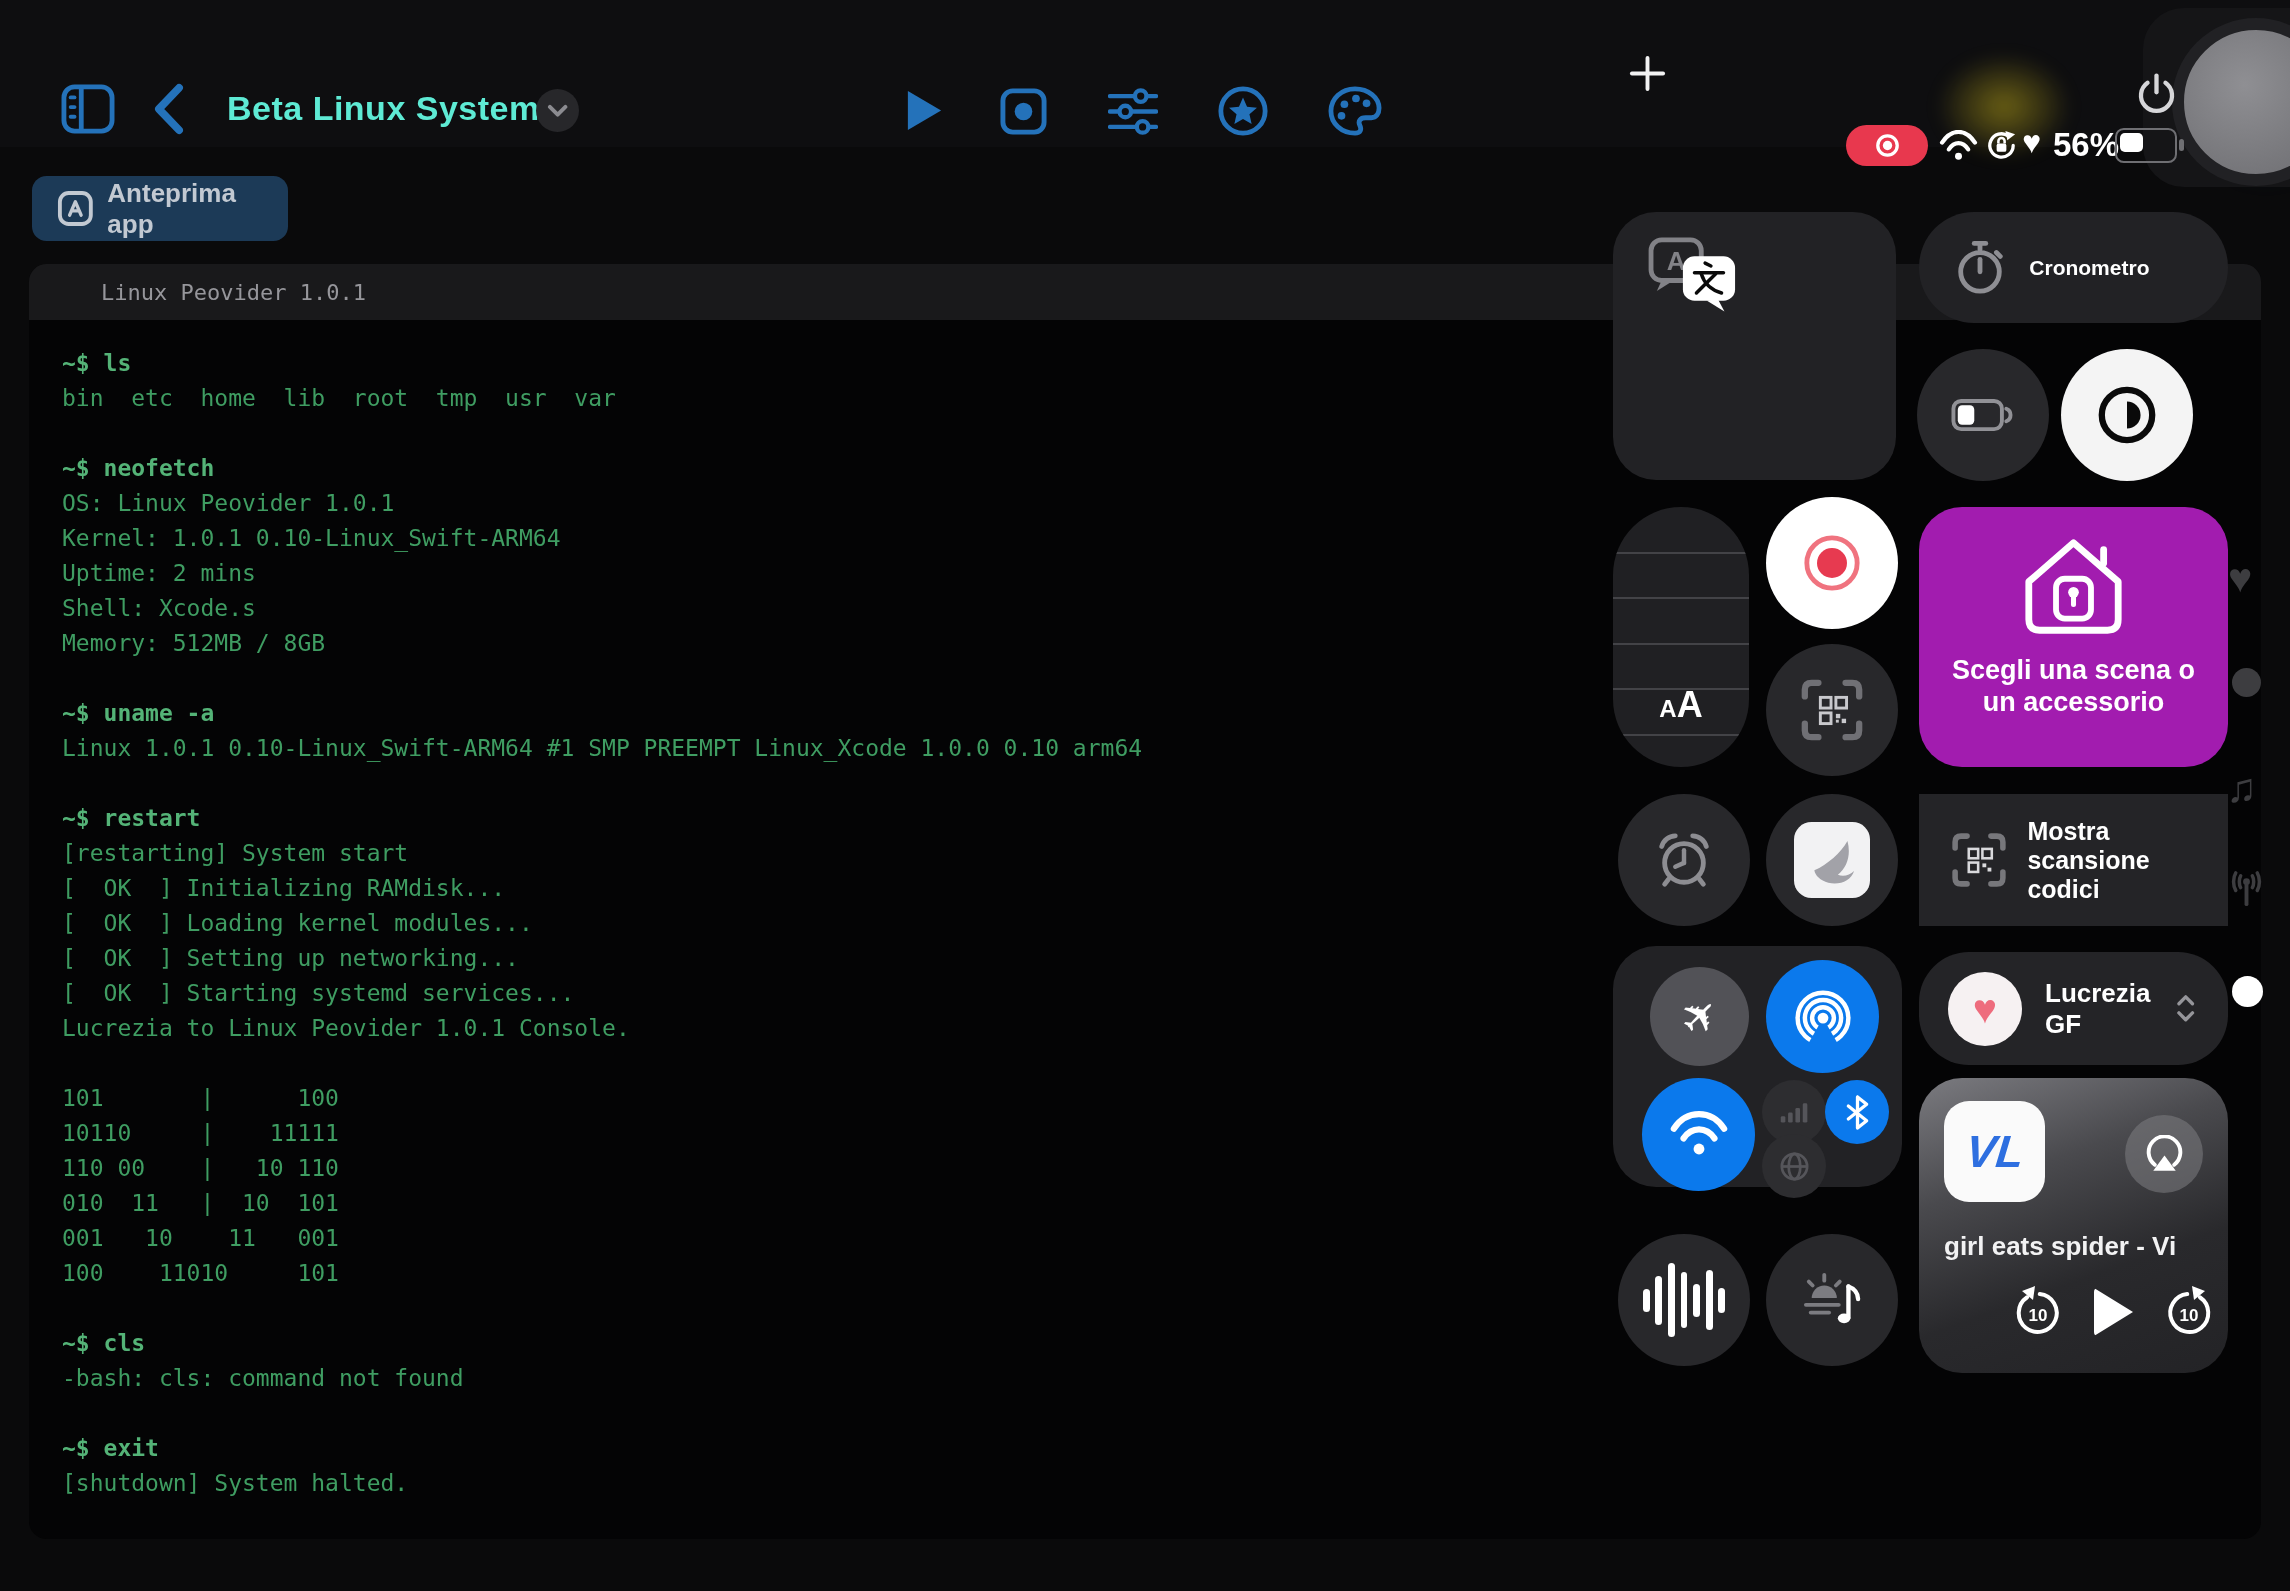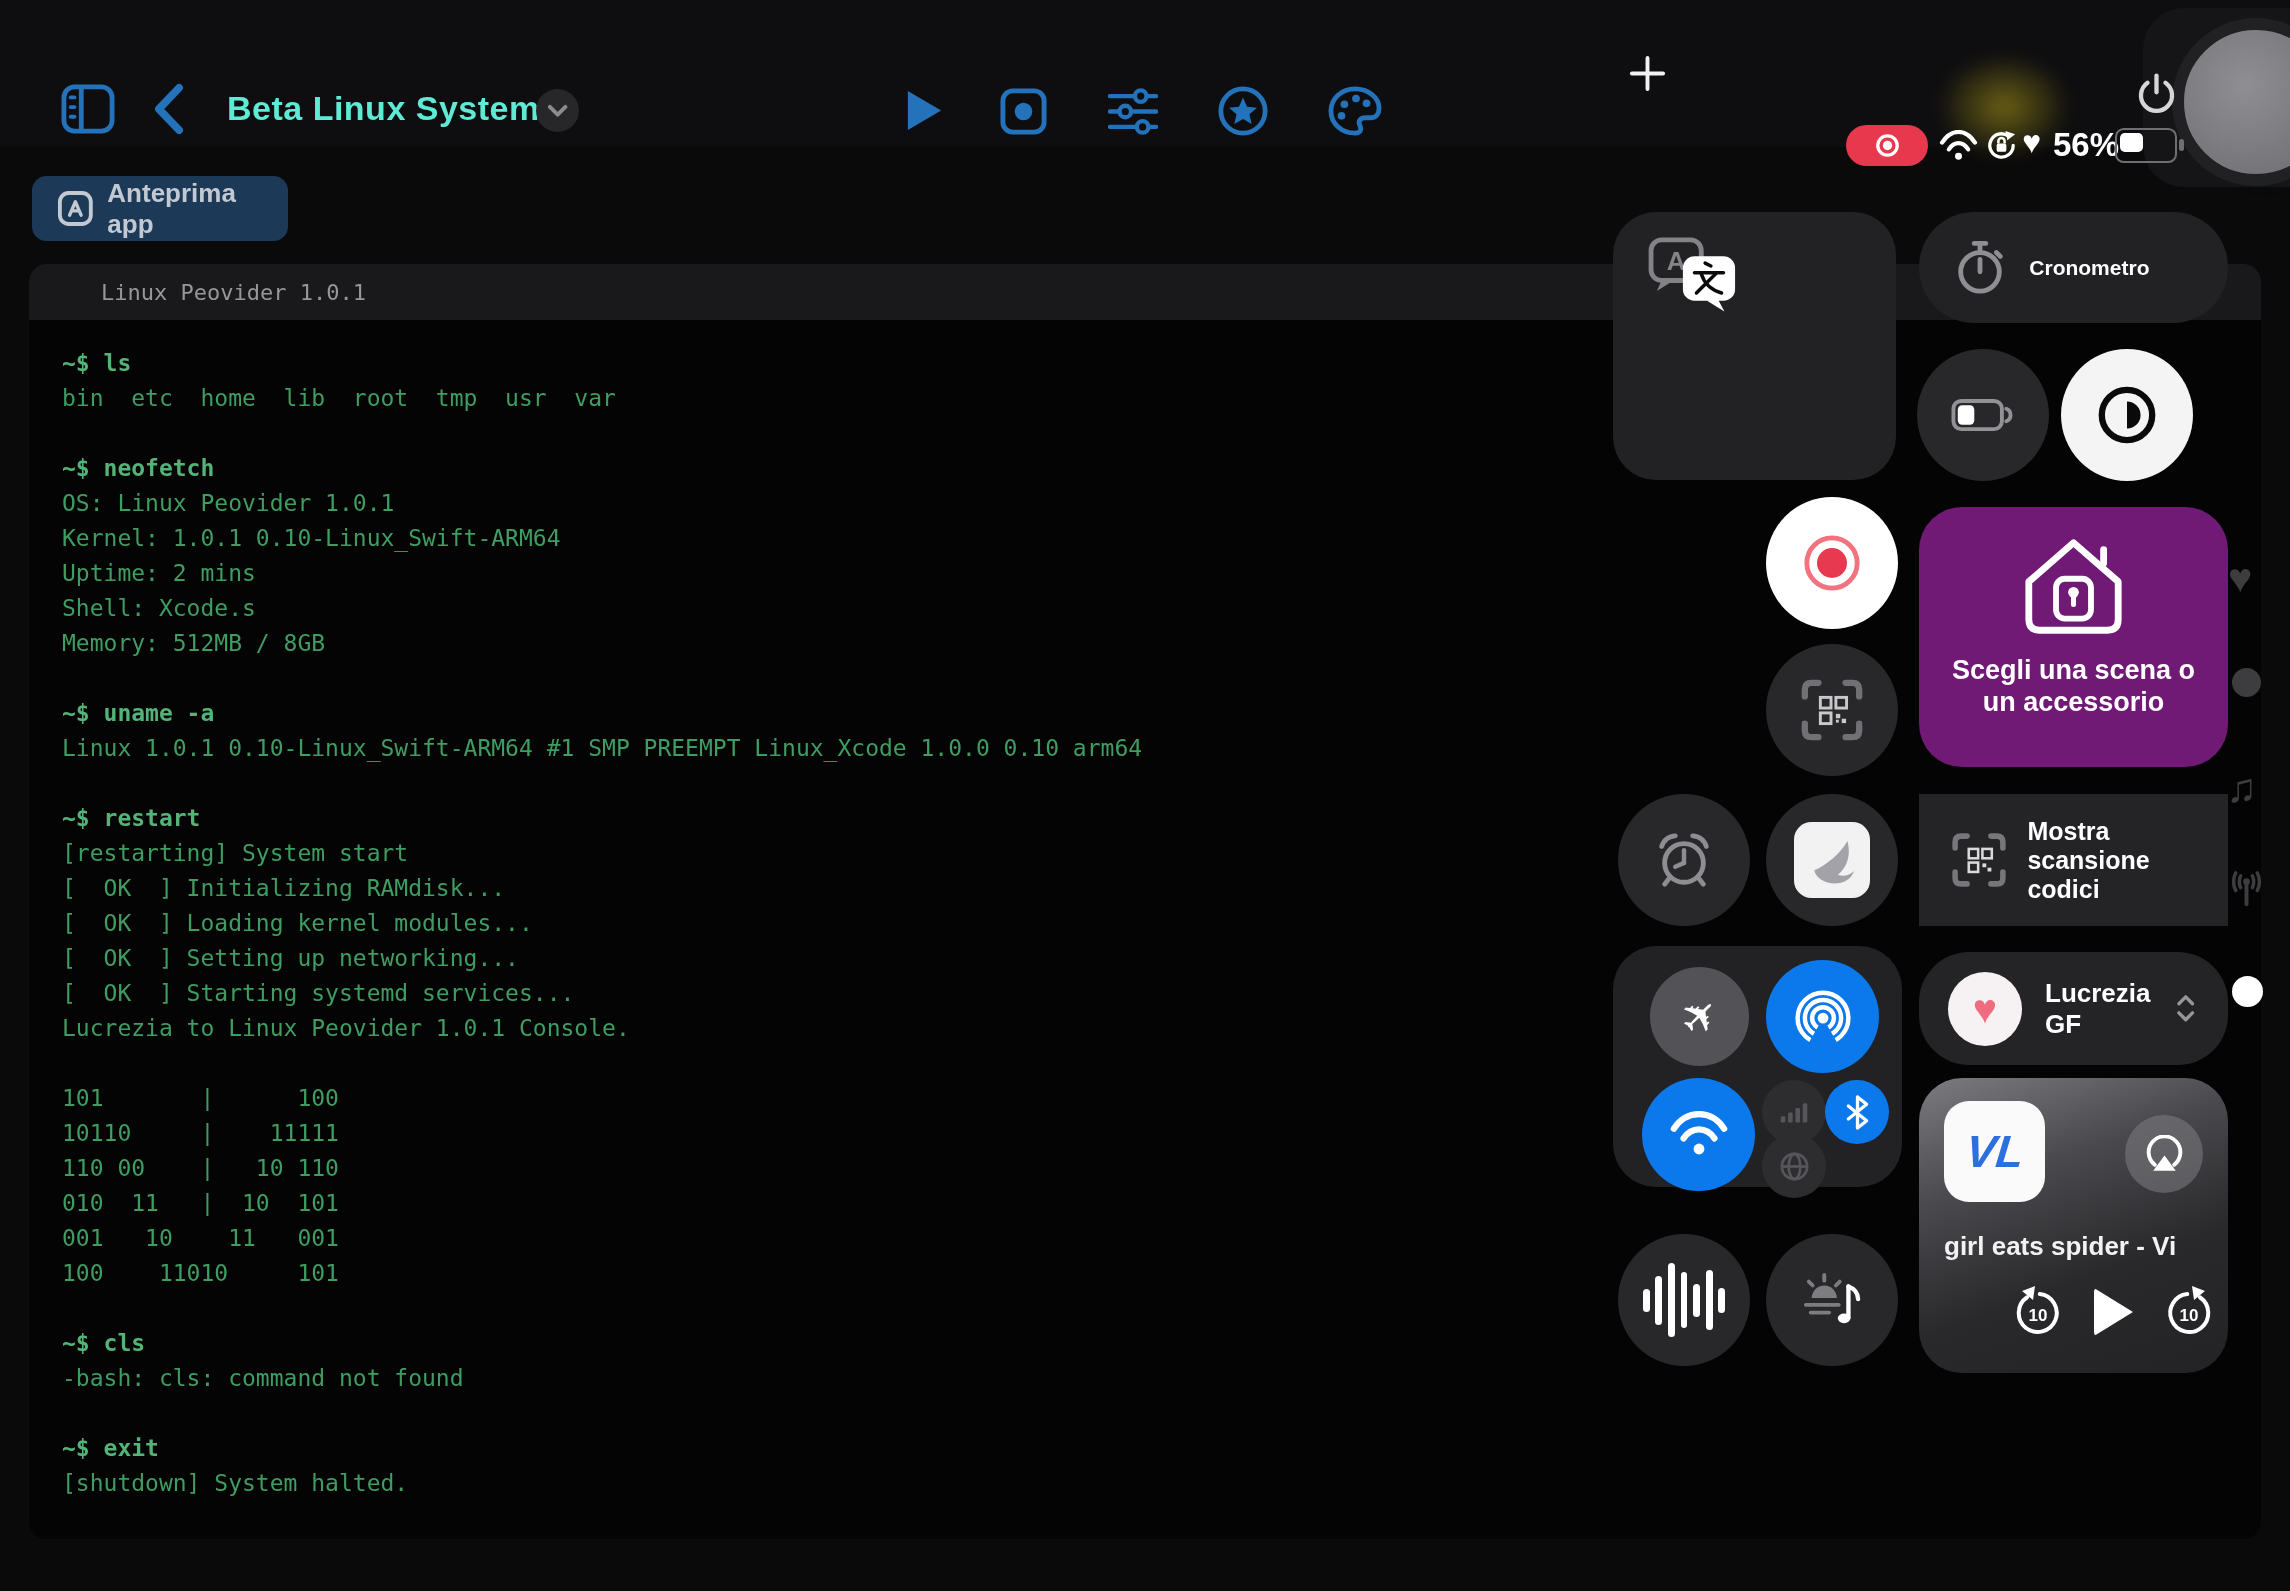--- a/index.html
+++ b/index.html
@@ -56,21 +56,21 @@
   #darkmode-circle{left:2061px;top:349px;width:132px;height:132px;background:#f4f4f4;}
 
   #textsize-stepper{left:1613px;top:507px;width:136px;height:260px;border-radius:68px;background:#202023;overflow:hidden;}
   .ts-line{position:absolute;left:0;width:100%;height:1.5px;background:#434347;}
   #textsize-label{position:absolute;left:0;bottom:41px;width:100%;text-align:center;color:#fff;font-weight:bold;}
   #textsize-label .sA{font-size:24px;} #textsize-label .bA{font-size:36px;}
 
   #record-circle{left:1766px;top:497px;width:132px;height:132px;background:#fff;}
   #qr-circle{left:1766px;top:644px;width:132px;height:132px;}
 
-  #home-tile{left:1919px;top:507px;width:309px;height:260px;background:#701a75;text-align:center;}
+  #home-tile{left:1919px;top:507px;width:309px;height:260px;background:#a21caf;text-align:center;}
   #home-label{position:absolute;left:0;top:147px;width:100%;font-size:27px;font-weight:600;line-height:32px;}
 
   #alarm-circle{left:1618px;top:794px;width:132px;height:132px;}
   #swift-circle{left:1766px;top:794px;width:132px;height:132px;}
   .swift-sq{width:76px;height:76px;border-radius:17.5px;background:#f2f2f3;display:flex;align-items:center;justify-content:center;}
 
   #scan-tile{left:1919px;top:794px;width:309px;height:132px;background:#242427;
              display:flex;align-items:center;gap:19.4px;padding-left:31px;box-sizing:border-box;}
   #scan-label{font-size:25px;font-weight:600;line-height:29px;}
 
@@ -314,20 +314,30 @@
       <path d="M57,12 a7,7 0 0 1 0,13" fill="none" stroke="#919196" stroke-width="4" stroke-linecap="round"></path>
     </svg>
   </div>
   <div class="abs ccircle" id="darkmode-circle">
     <svg width="64" height="64" viewBox="0 0 66 66">
       <circle cx="33" cy="33" r="26" fill="none" stroke="#0a0a0a" stroke-width="6.5"></circle>
       <path d="M33,19 a14,14 0 0 1 0,28 Z" fill="#0a0a0a"></path>
     </svg>
   </div>
 
+  <div class="abs" id="textsize-stepper">
+    <div class="ts-line" style="top:45px;"></div>
+    <div class="ts-line" style="top:90px;"></div>
+    <div class="ts-line" style="top:136px;"></div>
+    <div class="ts-line" style="top:181px;"></div>
+    <div class="ts-line" style="top:227px;"></div>
+    <div id="textsize-label">
+      <span class="sA">A</span><span class="bA">A</span>
+    </div>
+  </div>
 
   <div class="abs ccircle" id="record-circle">
     <svg width="60" height="60" viewBox="0 0 62 62">
       <circle cx="31" cy="31" r="26" fill="none" stroke="#f0737f" stroke-width="5"></circle>
       <circle cx="31" cy="31" r="15.5" fill="#e73a50"></circle>
     </svg>
   </div>
 
   <div class="abs ccircle" id="qr-circle">
     <svg width="66" height="66" viewBox="0 0 68 68">

